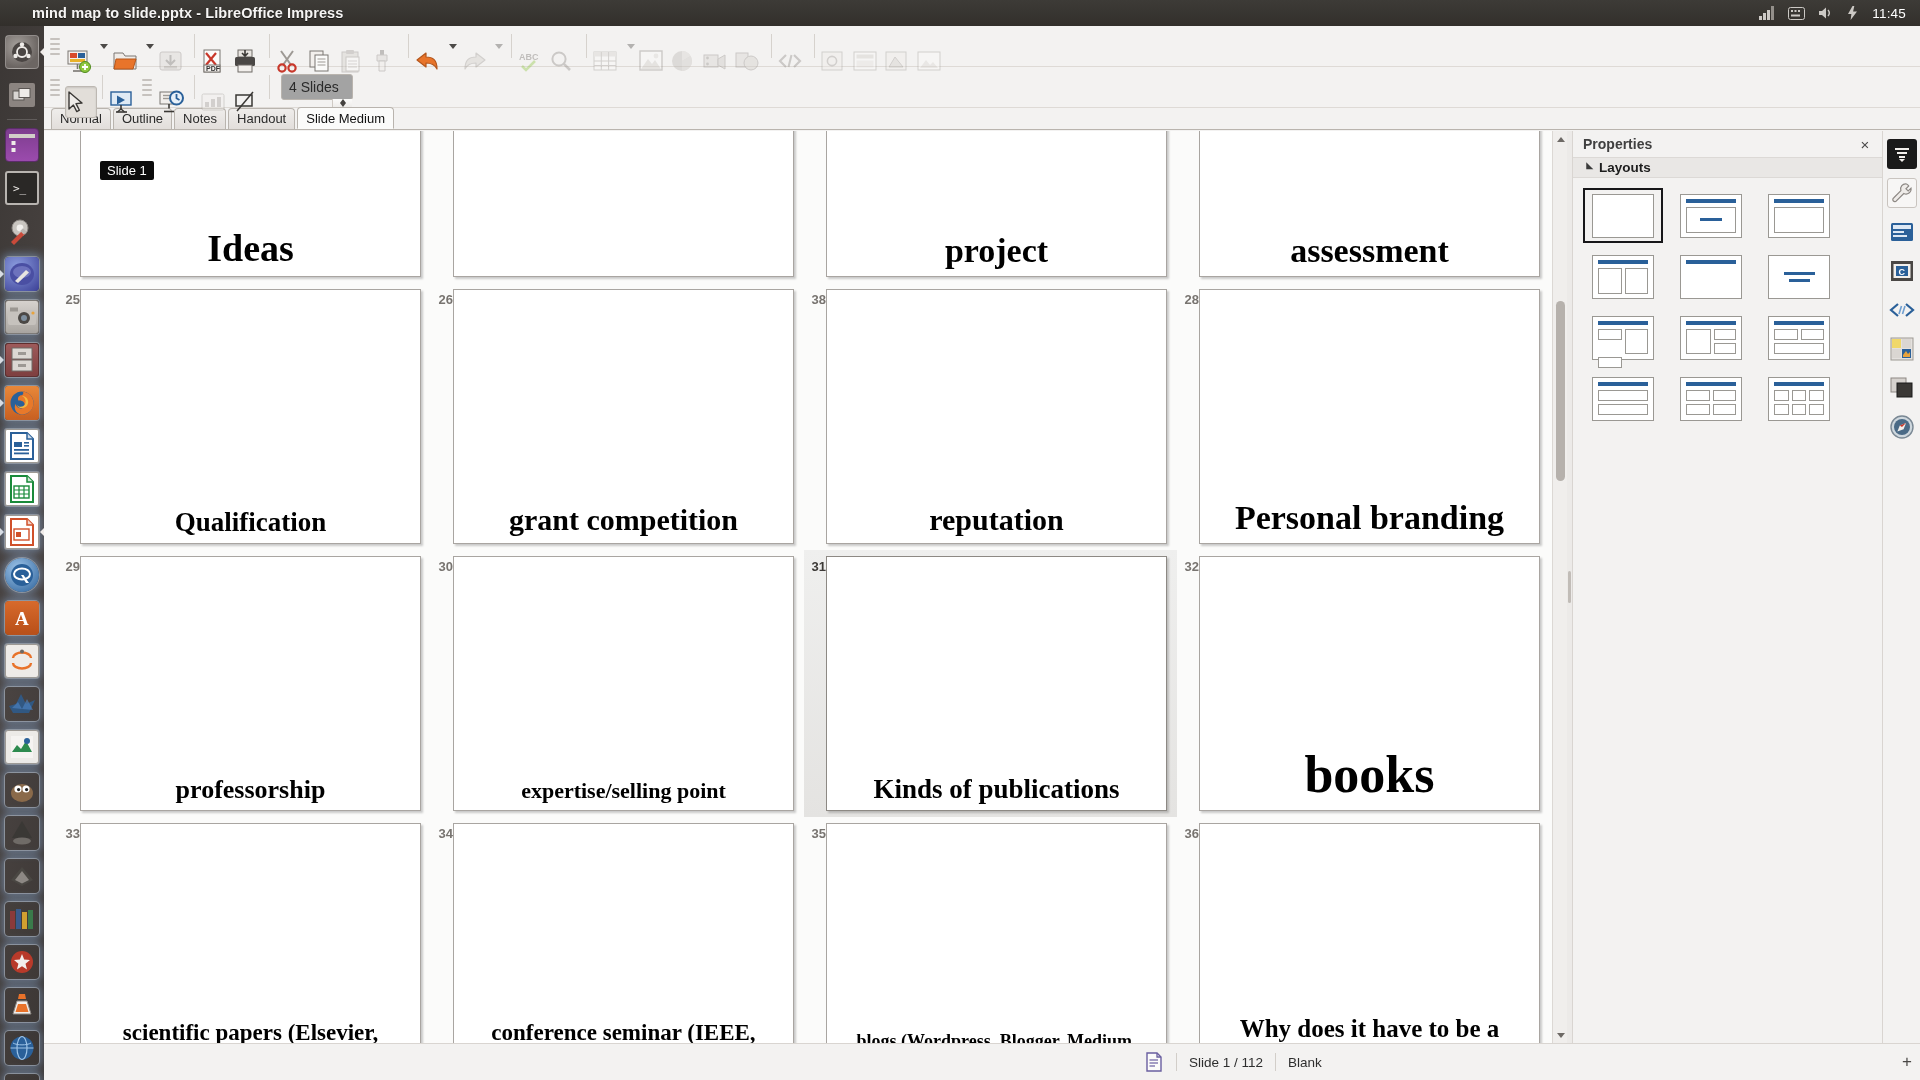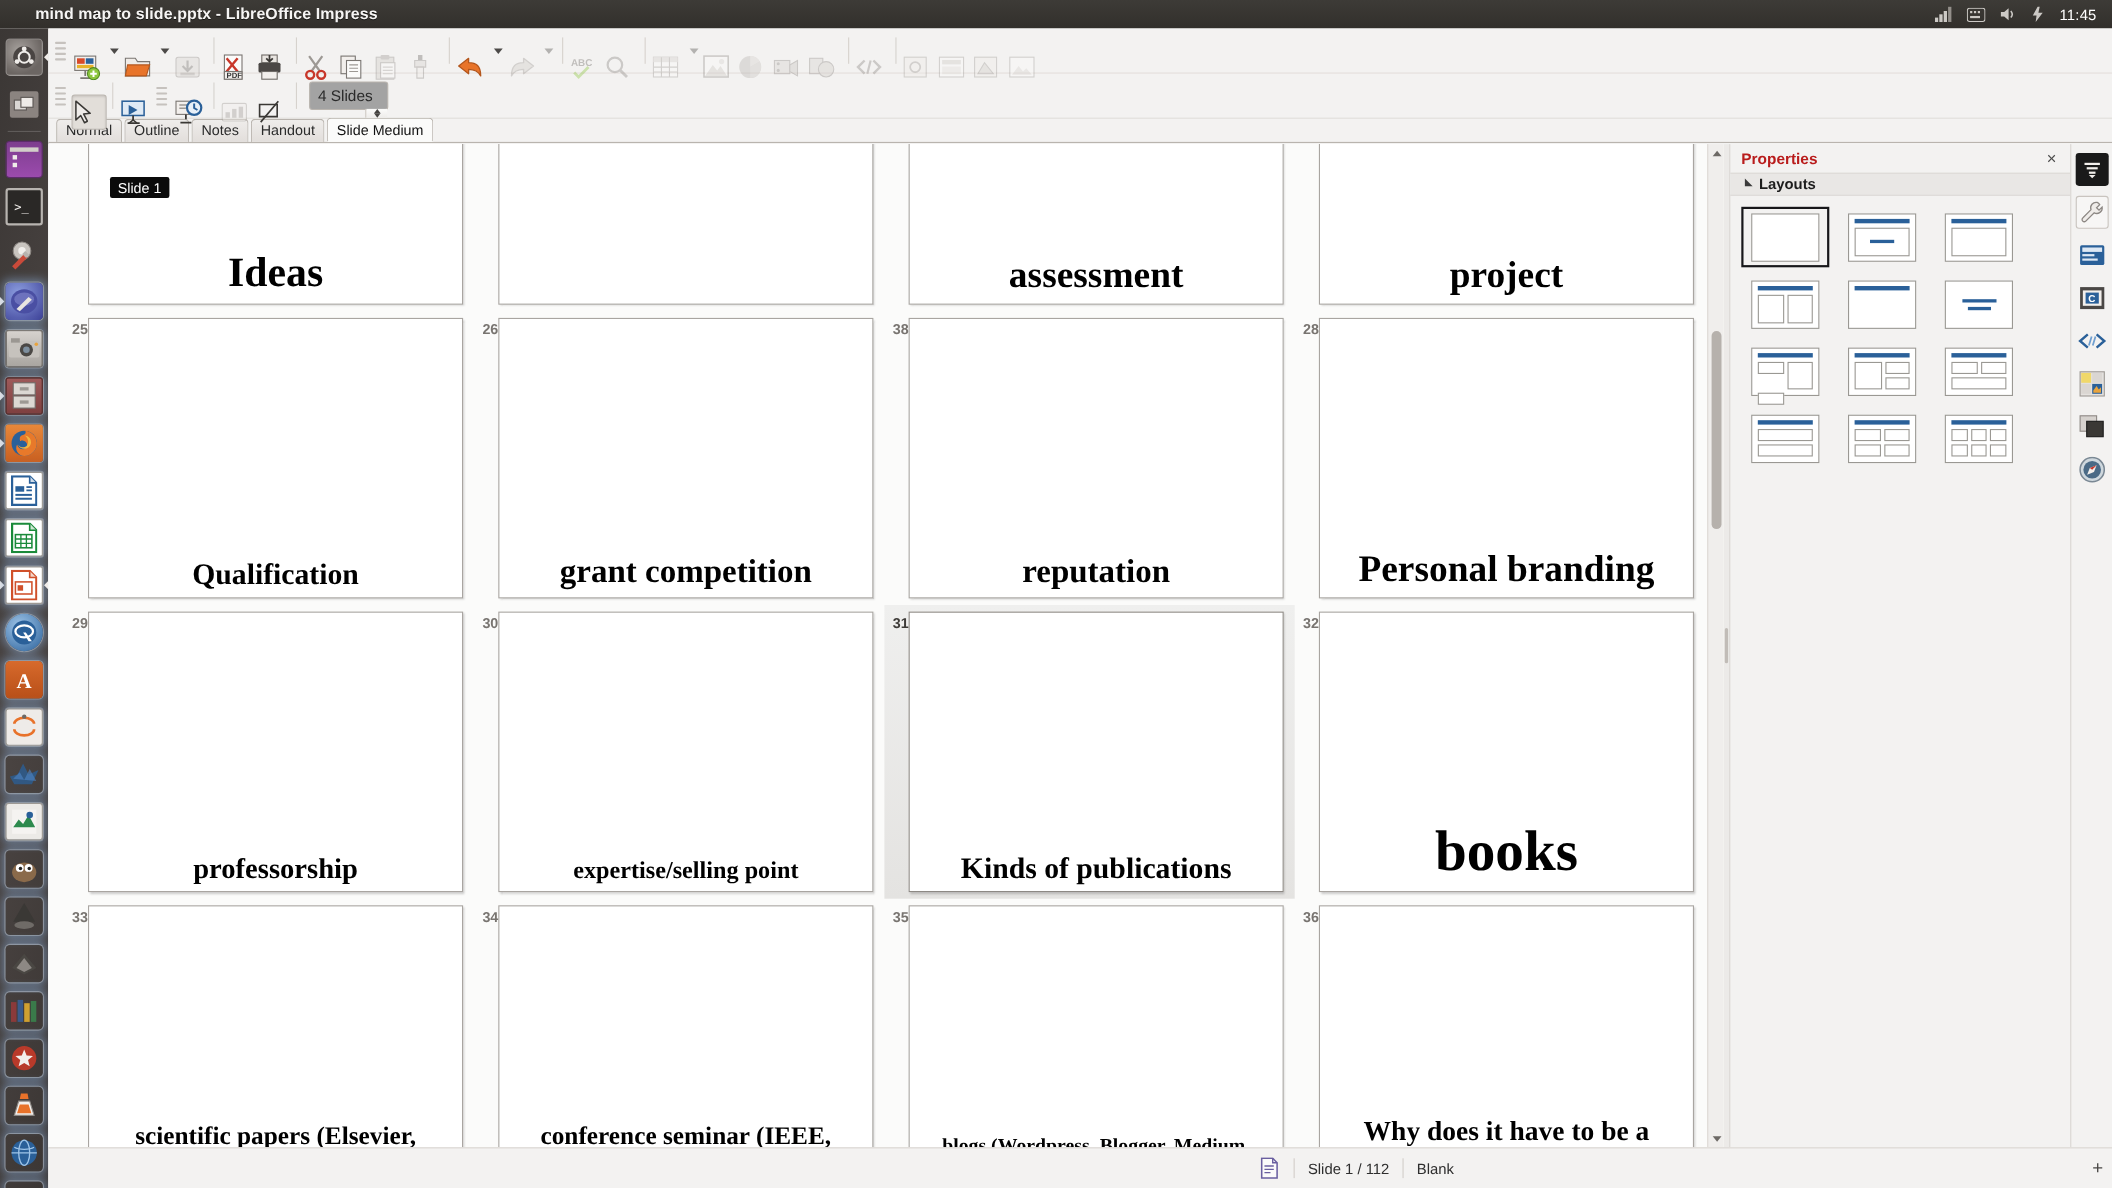--- a/index.html
+++ b/index.html
@@ -103,21 +103,21 @@
   #vsb .ar.up::after { border-bottom:5px solid #6d6965; }
   #vsb .ar.dn::after { border-top:5px solid #6d6965; }
   
   #splitter { position:absolute; left:1523px; top:0; width:5px; height:912px; background:#eceae8; }
   #splitter .pip { position:absolute; left:1px; top:50%; margin-top:-16px; width:3px; height:32px;
                    background:#c1bcb7; border-radius:2px; }
   
   #props { position:absolute; left:1528px; top:0; width:310px; height:912px;
            background:#f3f2f1; border-left:1px solid #d9d5d1; }
   #props .hdr { height:26px; display:flex; align-items:center; padding:0 8px 0 10px; }
-  #props .hdr .t { font-size:14px; font-weight:bold; color:#b91c1c; }
+  #props .hdr .t { font-size:14px; font-weight:bold; color:#404040; }
   #props .hdr .x { margin-left:auto; font-size:15px; color:#4a4a4a; width:18px; height:18px;
                    display:flex; align-items:center; justify-content:center; }
   #props .sectionbar { height:21px; display:flex; align-items:center; padding-left:10px;
                        background:#e9e7e5; border-top:1px solid #dcd9d6; border-bottom:1px solid #dcd9d6; }
   #props .sectionbar .caret { width:0;height:0;border-top:5px solid #3b3b3b;
         border-left:5px solid transparent;border-right:5px solid transparent; margin-right:6px;
         transform:rotate(45deg); }
   #props .sectionbar .lbl { font-size:13.5px; font-weight:bold; color:#1d1d1d; }
   #layouts { padding:10px 8px 0 10px; display:flex; flex-wrap:wrap; gap:6px 8px; }
   .lay { width:80px; height:55px; border:1px solid transparent; display:flex;
@@ -715,27 +715,27 @@
         </div>
         <div class="cell">
 
           <div class="thumb">
             <span class="txt" style="font-size:36px"></span>
           </div>
         </div>
         <div class="cell">
 
           <div class="thumb">
+            <span class="txt" style="font-size:34px">project</span>
+          </div>
+        </div>
+        <div class="cell">
+
+          <div class="thumb">
             <span class="txt" style="font-size:34px">assessment</span>
-          </div>
-        </div>
-        <div class="cell">
-
-          <div class="thumb">
-            <span class="txt" style="font-size:34px">project</span>
           </div>
         </div>
 
         <div class="cell">
           <span class="num">25</span>
           <div class="thumb">
             <span class="txt" style="font-size:27px">Qualification</span>
           </div>
         </div>
         <div class="cell">

